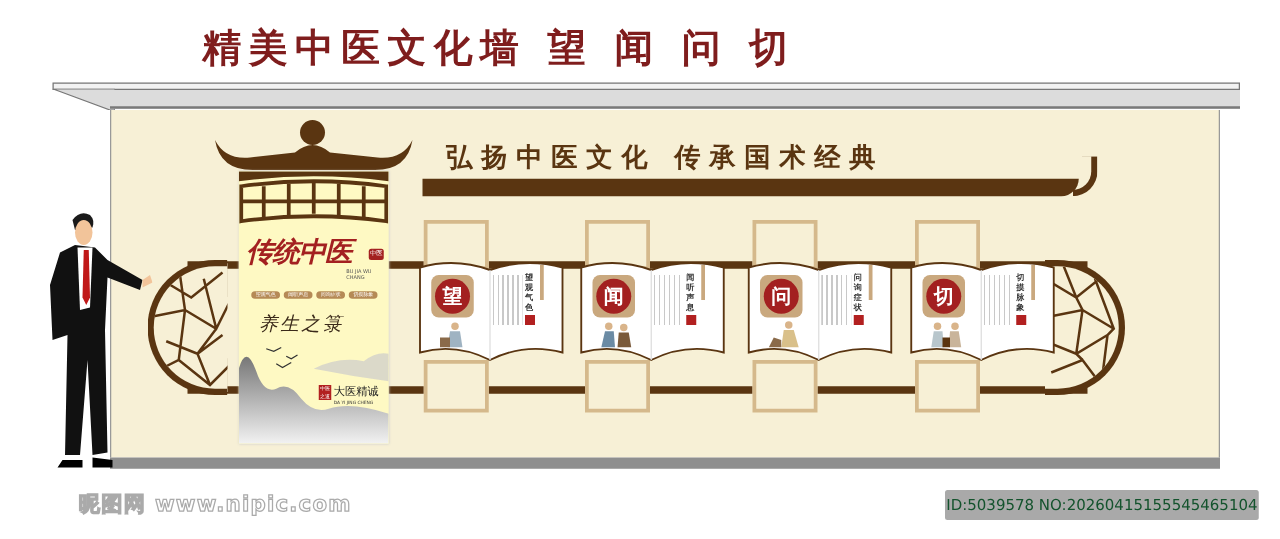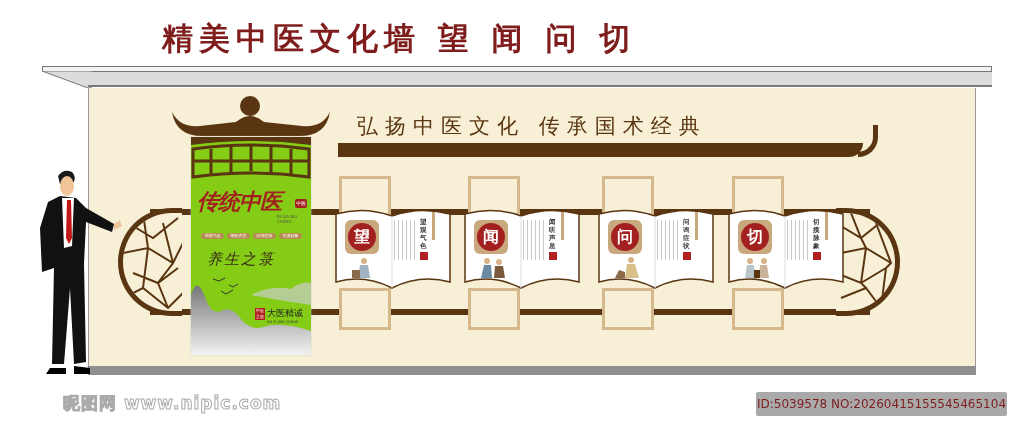--- a/index.html
+++ b/index.html
@@ -18,38 +18,38 @@
   .ledge { position: absolute; left: 88px; top: 72px; width: 904px; height: 15px; background: #dcdcdc; border-bottom: 2px solid #7a7a7a; }
   .ledge-slant { position: absolute; left: 42px; top: 71px; width: 50px; height: 17px; }
 
   .wall { position: absolute; left: 88px; top: 88px; width: 888px; height: 278px; background: #f7f0d6; border-left: 1px solid #999; border-right: 1px solid #999; }
   .floor { position: absolute; left: 88px; top: 366px; width: 888px; height: 9px; background: #8f8f8f; }
 
   
   .slogan {
     position: absolute; left: 357px; top: 112px;
     font-size: 21px; color: #5a3511; letter-spacing: 7px;
-    font-family: "DejaVu Serif", serif; font-weight: normal; white-space: nowrap;
+    font-family: "DejaVu Serif", serif; font-weight: bold; white-space: nowrap;
   }
   .slogan-bar { position: absolute; left: 338px; top: 143px; width: 525px; height: 14px; background: #5a3511; border-radius: 0 0 30px 0; }
   .slogan-tip { position: absolute; left: 858px; top: 125px; width: 20px; height: 32px; border-right: 5px solid #5a3511; border-bottom: 5px solid #5a3511; border-radius: 0 0 22px 0; }
 
   
   .rail { position: absolute; background: #5a3511; }
 
   
   .side-lattice { position: absolute; top: 208px; width: 64px; height: 108px; border: 5px solid #5a3511; background: #f7f0d6; overflow: hidden; }
   .side-lattice.left { left: 118px; border-radius: 56px 0 0 56px; border-right: none; }
   .side-lattice.right { left: 836px; border-radius: 0 56px 56px 0; border-left: none; }
 
   
   .pavilion-roof { position: absolute; left: 170px; top: 92px; width: 162px; height: 46px; }
 
   
-  .poster { position: absolute; left: 191px; top: 137px; width: 120px; height: 218px; background: #84cc16; box-shadow: 0 0 2px #ccc; overflow: hidden; }
+  .poster { position: absolute; left: 191px; top: 137px; width: 120px; height: 218px; background: #fef9c3; box-shadow: 0 0 2px #ccc; overflow: hidden; }
   .poster-top { position: absolute; left: 0; top: 0; width: 120px; height: 46px; }
   .poster-title {
     position: absolute; left: 6px; top: 50px; font-size: 22px; color: #a32020;
     font-family: "DejaVu Serif", serif; font-weight: bold; font-style: italic; letter-spacing: -1px; white-space: nowrap;
   }
   .poster-seal-small { position: absolute; left: 104px; top: 62px; width: 12px; height: 9px; background: #a32020; border-radius: 2px; color: #fff; font-size: 5px; text-align: center; line-height: 9px; }
   .poster-pinyin { position: absolute; left: 86px; top: 77px; font-size: 4px; color: #555; line-height: 5px; width: 30px; }
   .poster-tags { position: absolute; left: 10px; top: 96px; display: flex; gap: 3px; }
   .poster-tag { width: 23px; height: 6px; background: #b58a56; border-radius: 3px; font-size: 4px; color: #fff; text-align: center; line-height: 6px; }
   .poster-sub { position: absolute; left: 16px; top: 113px; font-size: 15px; color: #3b2a1a; font-family: Liberation Serif, serif; letter-spacing: 2px; white-space: nowrap; font-style: italic; }
@@ -71,21 +71,21 @@
   .panel .vseal { position: absolute; left: 86px; top: 76px; width: 8px; height: 8px; background: #b22020; }
   .panel .text-lines { position: absolute; left: 60px; top: 44px; width: 24px; height: 40px;
     background: repeating-linear-gradient(90deg, #bbb 0 1px, transparent 1px 4px); opacity: 0.8; }
   .panel .bookmark { position: absolute; left: 98px; top: 36px; width: 3px; height: 28px; background: #c9a87e; }
 
   
   .person { position: absolute; left: 30px; top: 168px; width: 92px; height: 210px; }
 
   
   .wm-left { position: absolute; left: 22px; top: 392px; font-size: 17px; font-weight: bold; color: #fff; -webkit-text-stroke: 1px #aaa; letter-spacing: 1px; white-space: nowrap; padding-left: 41px; }
-  .wm-right { position: absolute; left: 756px; top: 392px; width: 251px; height: 24px; background: #a9a9a9; color: #7f1d1d; font-size: 12px; line-height: 24px; text-align: center; border-radius: 2px; white-space: nowrap; }
+  .wm-right { position: absolute; left: 756px; top: 392px; width: 251px; height: 24px; background: #a9a9a9; color: #14532d; font-size: 12px; line-height: 24px; text-align: center; border-radius: 2px; white-space: nowrap; }
 </style>
 </head>
 <body>
 
 <div class="main-title">精美中医文化墙 望 闻 问 切</div>
 
 <div class="ledge-top"></div>
 <svg class="ledge-slant" viewBox="0 0 50 17">
   <polygon points="0,0 50,0 50,17 46,17" fill="#dcdcdc" stroke="#777" stroke-width="1"></polygon>
 </svg>

